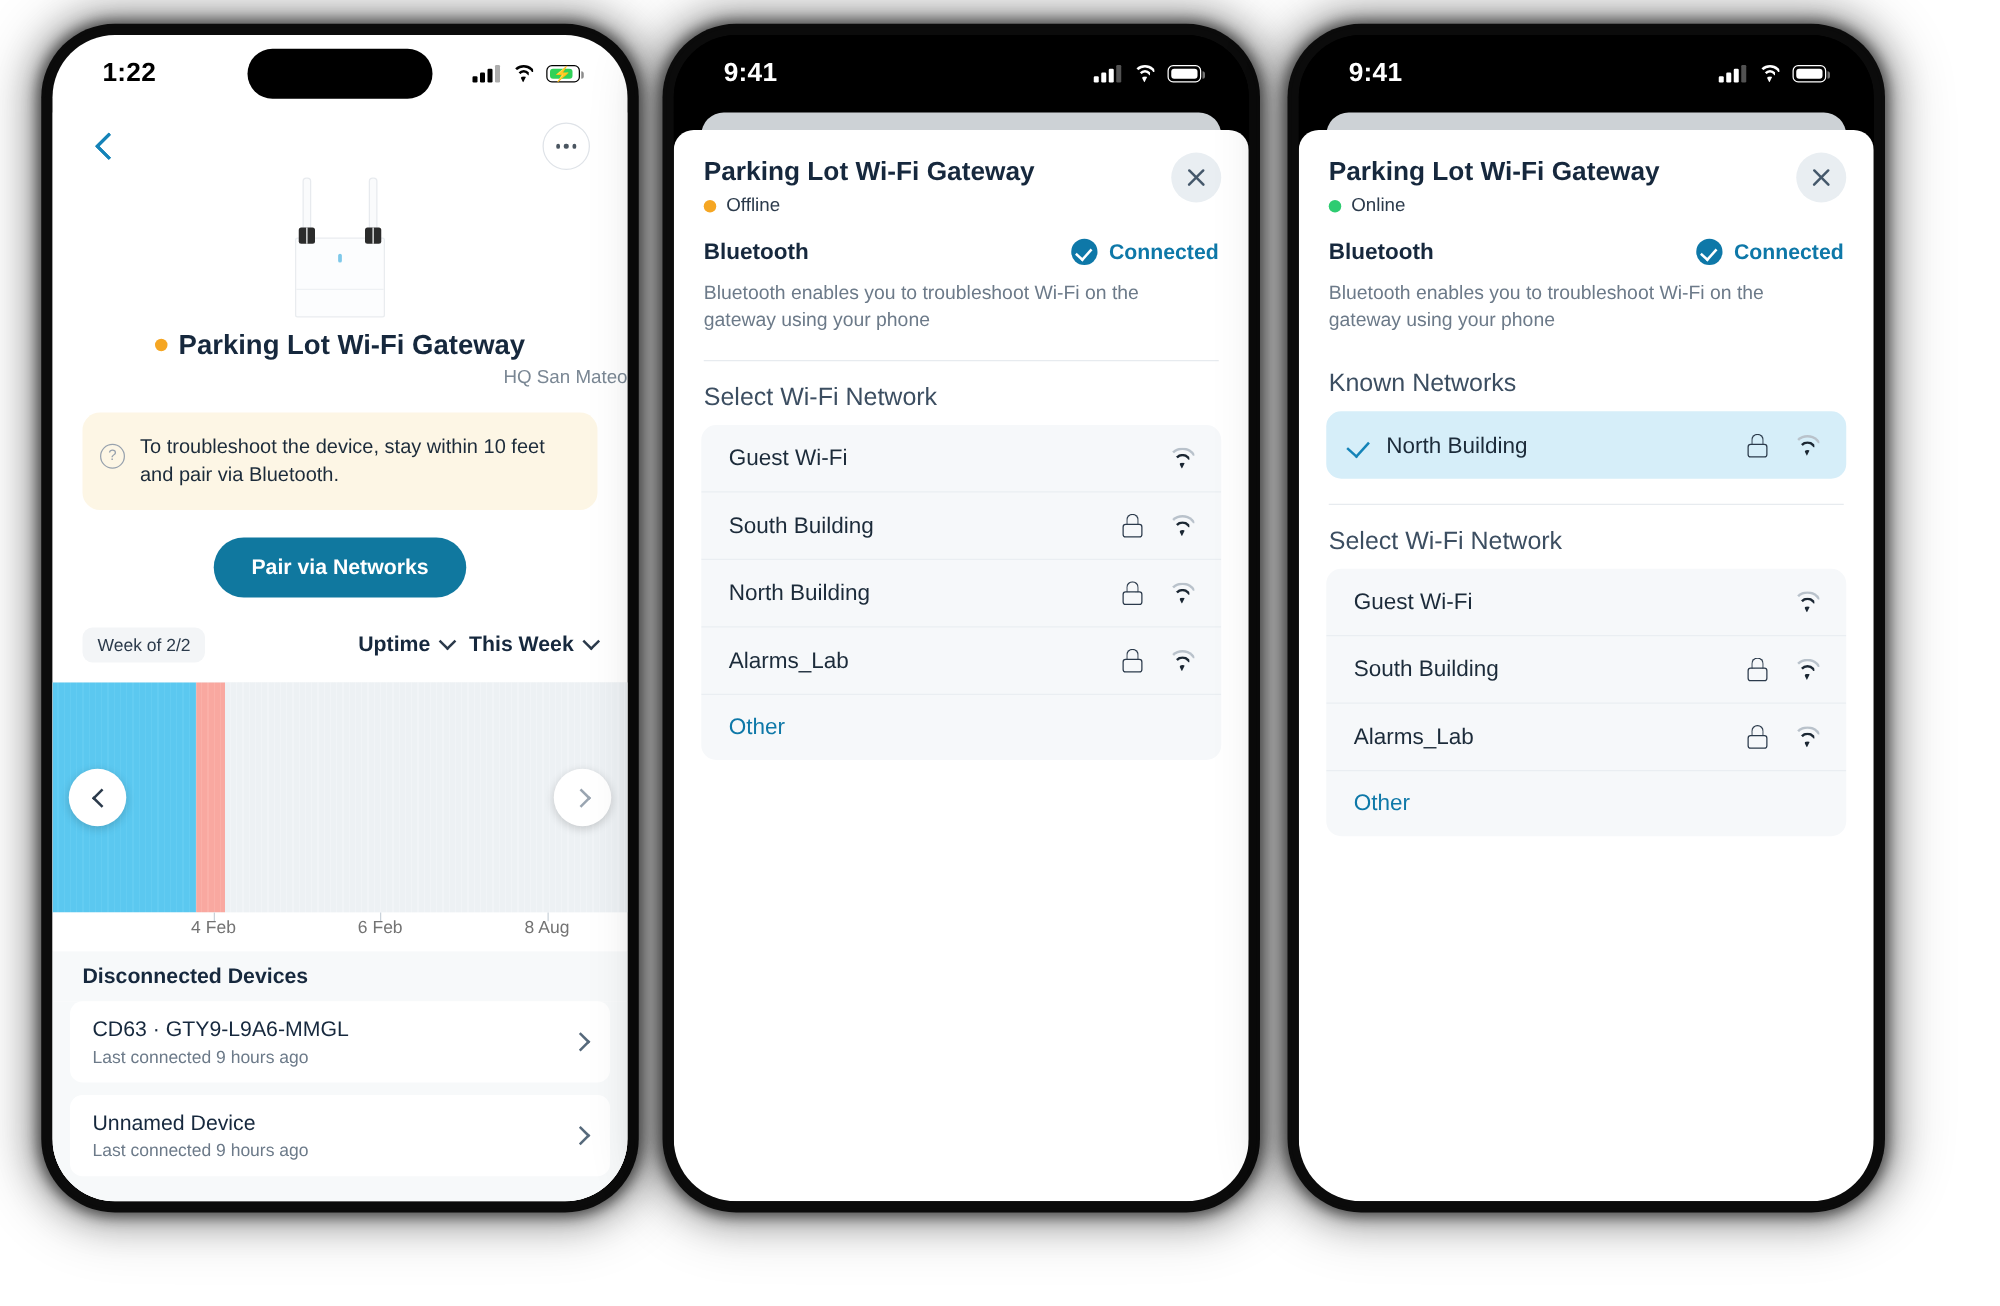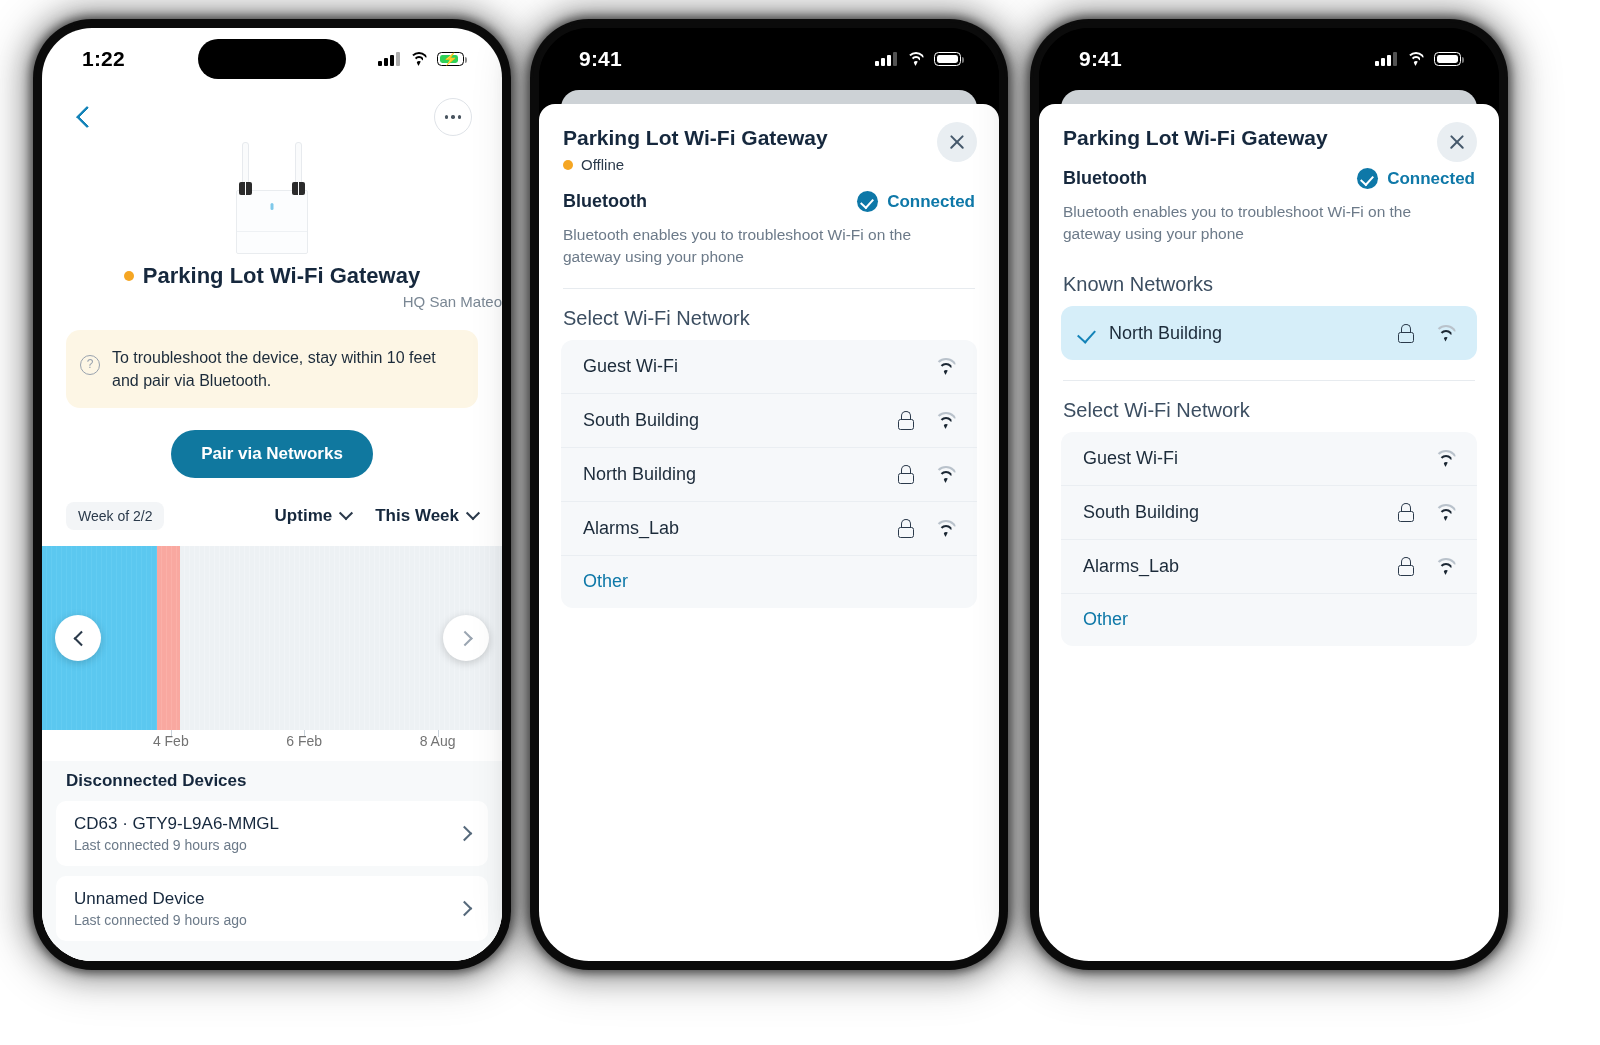--- a/index.html
+++ b/index.html
@@ -124,21 +124,21 @@
 
   .pair-wrap { display:flex; justify-content:center; margin-top: 22px; }
   .pair-btn {
     background:#10789F; color:#fff; border:none; border-radius: 26px;
     padding: 14px 30px; font-size: 17px; font-weight: 700;
     font-family:"Liberation Sans", sans-serif; cursor:pointer;
   }
 
   .chart-controls { display:flex; align-items:center; justify-content:space-between; margin: 24px 24px 0; }
   .week-pill { background:#F3F5F7; border-radius: 8px; padding: 6px 12px; font-size: 14px; color:#2B3A4B; }
-  .ctrl-right { display:flex; align-items:flex-start; gap: 24px; }
+  .ctrl-right { display:flex; align-items:flex-start; gap: 12px; }
   .ctrl { display:flex; align-items:center; gap: 9px; font-size: 17px; font-weight:700; color:#16283D; cursor:pointer; }
   .chev-down { width:10px; height:10px; border-right:2.2px solid #2B3A4B; border-bottom:2.2px solid #2B3A4B; transform: rotate(45deg) translate(-2px,-2px); }
 
   .chart-area { position:relative; margin-top: 16px; height: 200px; background:#EDF1F4; }
   .chart-bars { position:absolute; inset:0; display:flex; }
   .seg { height:100%; }
   .seg.up   { background: repeating-linear-gradient(90deg,#5BC8F0 0 4px,#63ccf2 4px 5px); }
   .seg.down { background: repeating-linear-gradient(90deg,#F9A8A0 0 4px,#fbb0a8 4px 5px); }
   .seg.none { background: repeating-linear-gradient(90deg,#EDF1F4 0 4px,#f1f4f7 4px 5px); }
   .chart-nav {
@@ -502,20 +502,24 @@
             </span>
         </div>
       </div>
 
       <div class="sheet-wrap">
         <div class="sheet-back"></div>
         <div class="sheet">
 
           <div class="sheet-head">
             <div class="sheet-title">Parking Lot Wi-Fi Gateway</div>
+            <div class="sheet-status">
+              <span class="dot green"></span>
+              <span>Online</span>
+            </div>
             <div class="close-btn">
                 <span class="close-x"></span>
               </div>
           </div>
 
           <div class="bt-row">
             <span class="bt-label">Bluetooth</span>
             <span class="bt-status">
               <span class="check-circle"></span>
               <span>Connected</span>

